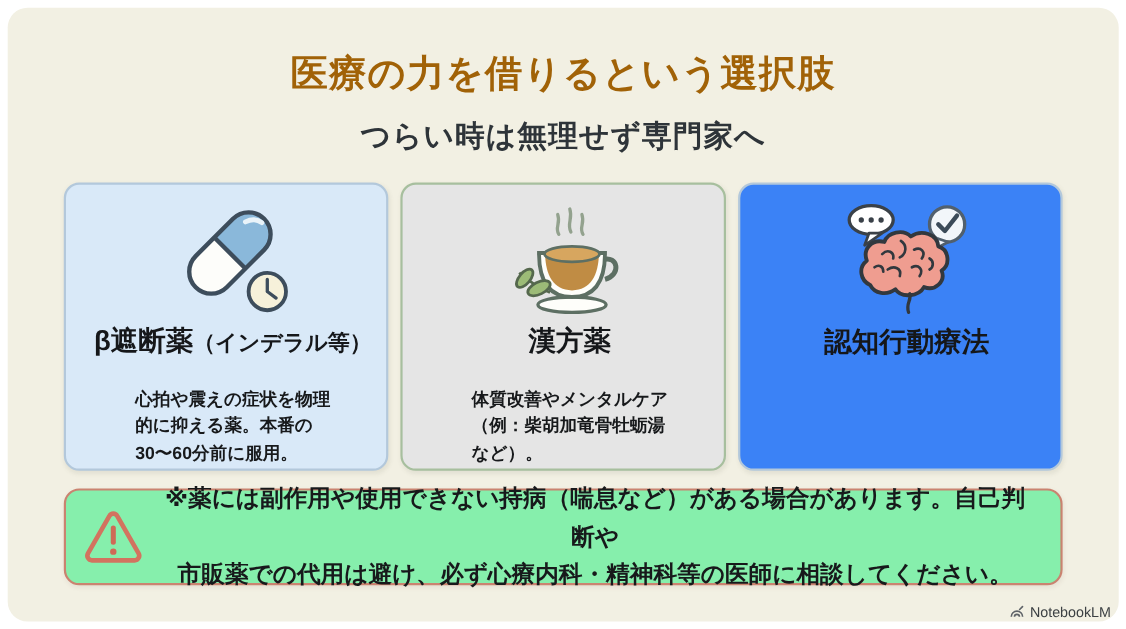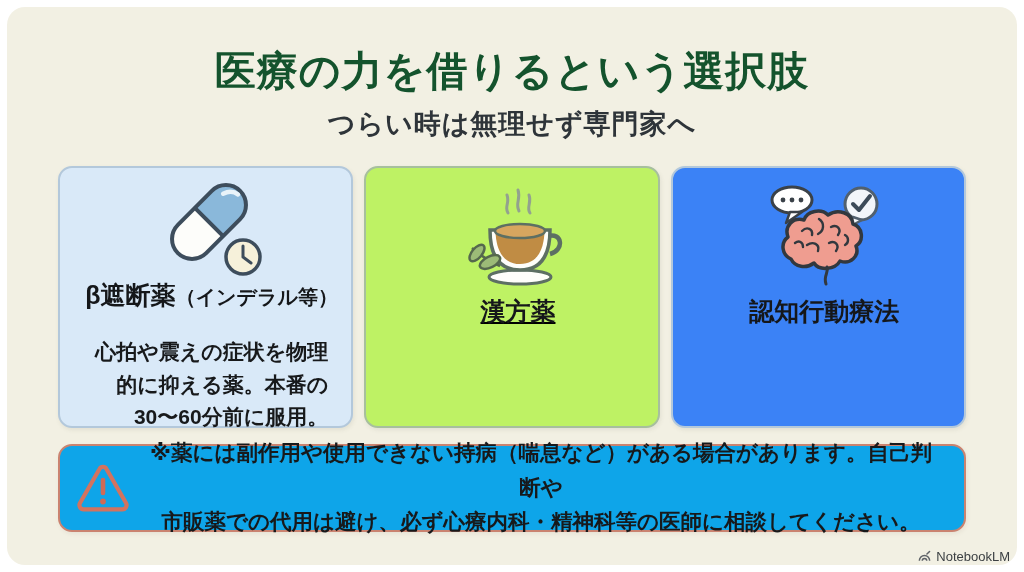--- a/index.html
+++ b/index.html
@@ -9,22 +9,22 @@
     font-family: "Liberation Sans", "DejaVu Sans", sans-serif;
     overflow: hidden;
   }
   .canvas { position: relative; width: 1024px; height: 572px; background: #ffffff; }
   .sheet {
     position: absolute; left: 7px; top: 7px; right: 7px; bottom: 7px;
     background: #f2f0e3; border-radius: 18px;
   }
   .title {
     position: absolute; top: 44px; left: 0; width: 100%;
-    text-align: center; font-size: 41px; font-weight: 800;
-    color: #14532d; letter-spacing: 1px;
+    text-align: center; font-size: 34px; font-weight: 800;
+    color: #a16207; letter-spacing: 1px;
   }
   .subtitle {
     position: absolute; top: 106px; left: 0; width: 100%;
     text-align: center; font-size: 27px; font-weight: 800;
     color: #2e3439; letter-spacing: 1px; font-family: Liberation Serif, serif;
   }
   .cards {
     position: absolute; top: 166px; left: 58px; width: 908px; height: 262px;
     display: flex; gap: 11px;
   }
@@ -34,22 +34,22 @@
     padding: 10px 0 0 12px;
     box-shadow: 1px 2px 4px rgba(90,90,70,0.10);
   }
   .card-icon { height: 118px; display: flex; align-items: center; justify-content: center; }
   .card-title {
     font-size: 25px; font-weight: 800; color: #15171a;
     line-height: 1.25; white-space: nowrap; text-align: center;
   }
   .card-title .suffix { font-size: 20px; }
   .card-body {
-    margin-top: 25px; font-size: 21px; font-weight: 700; color: #17191b;
-    text-align: right; line-height: 1.55; white-space: pre-line;
+    margin-top: 25px; font-size: 16px; font-weight: 700; color: #17191b;
+    text-align: left; line-height: 1.55; white-space: pre-line;
   }
   .warning {
     position: absolute; top: 444px; left: 58px; width: 908px; height: 88px;
     border: 2.5px solid; border-radius: 14px;
     display: flex; align-items: center; padding: 0 22px 0 16px;
     box-shadow: 1px 2px 4px rgba(120,80,60,0.08);
   }
   .warn-icon { flex: 0 0 auto; margin-right: 10px; display: flex; align-items: center; }
   .warn-text {
     flex: 1; text-align: center; font-size: 21.5px; font-weight: 700;
@@ -86,41 +86,44 @@
           <circle cx="84" cy="79" r="17" fill="#f6f1da" stroke="#3d4d5c" stroke-width="3.5"></circle>
           <path d="M84 79 L84 68 M84 79 L92 85" stroke="#3d4d5c" stroke-width="3" stroke-linecap="round" fill="none"></path>
         </svg>
       </div>
       <h3 class="card-title"><span>β遮断薬</span><span class="suffix">（インデラル等）</span></h3>
       <p class="card-body">心拍や震えの症状を物理
 的に抑える薬。本番の
 30〜60分前に服用。</p>
     </section>
 
-    <section class="card" style="background-color: #bef264; border-color: rgb(167, 191, 158); text-decoration: underline;">
+    <section class="card" style="background-color: #e5e5e5; border-color: rgb(167, 191, 158);">
       <div class="card-icon">
         <svg width="112" height="102" viewBox="0 0 112 102" aria-hidden="true">
           <g stroke="#93a28e" stroke-width="3" fill="none" stroke-linecap="round">
             <path d="M46 27 C42 21 48 17 45 9"></path>
             <path d="M57 25 C53 17 59 13 56 4"></path>
             <path d="M68 27 C64 21 70 17 67 9"></path>
           </g>
           <ellipse cx="58" cy="91" rx="31" ry="7" fill="#fefefa" stroke="#5d6f63" stroke-width="3"></ellipse>
           <path d="M86 50 C100 46 103 64 88 68" fill="none" stroke="#5d6f63" stroke-width="4.5"></path>
           <path d="M28 44 C28 68 36 84 58 84 C80 84 88 68 88 44 Z" fill="#fefefa" stroke="#5d6f63" stroke-width="3.5"></path>
           <path d="M33.5 45 C34 64 41 78 58 78 C75 78 82 64 82.5 45 Z" fill="#c08c44"></path>
           <ellipse cx="58" cy="45" rx="25" ry="7" fill="#d7a65f" stroke="#5d6f63" stroke-width="2.5"></ellipse>
           <g stroke="#55684d" stroke-width="2.5" fill="#9cbb77">
             <path d="M10 62 C18 69 26 75 38 80" fill="none"></path>
             <ellipse cx="28" cy="76" rx="11" ry="5.5" transform="rotate(-26 28 76)"></ellipse>
             <ellipse cx="15" cy="67" rx="10" ry="5" transform="rotate(-50 15 67)"></ellipse>
           </g>
         </svg>
       </div>
       <h3 class="card-title"><span>漢方薬</span><span class="suffix"></span></h3>
+      <p class="card-body">体質改善やメンタルケア
+（例：柴胡加竜骨牡蛎湯
+など）。</p>
     </section>
 
     <section class="card" style="background-color: #3b82f6; border-color: rgb(179, 200, 219);">
       <div class="card-icon">
         <svg width="126" height="108" viewBox="0 0 126 108" aria-hidden="true">
           <ellipse cx="31" cy="17" rx="20" ry="13" fill="#ffffff" stroke="#3a4148" stroke-width="3"></ellipse>
           <path d="M29 29 L25 40 L41 29 Z" fill="#ffffff" stroke="#3a4148" stroke-width="2.5" stroke-linejoin="round"></path>
           <circle cx="22" cy="17" r="2.4" fill="#3a4148"></circle>
           <circle cx="31" cy="17" r="2.4" fill="#3a4148"></circle>
           <circle cx="40" cy="17" r="2.4" fill="#3a4148"></circle>
@@ -137,21 +140,21 @@
             <path d="M68 60 C74 57 79 62 75 68"></path>
             <path d="M34 60 C38 57 42 59 42 64"></path>
             <path d="M84 52 C88 54 88 60 84 62"></path>
           </g>
         </svg>
       </div>
       <h3 class="card-title"><span>認知行動療法</span><span class="suffix"></span></h3>
     </section>
   </div>
 
-  <div class="warning" style="background-color: #0ea5e9; border-color: rgb(202, 131, 112); padding-left: 16px;">
+  <div class="warning" style="background-color: #86efac; border-color: rgb(202, 131, 112); padding-left: 16px;">
     <div class="warn-icon">
       <svg width="54" height="52" viewBox="0 0 54 52" aria-hidden="true">
         <path d="M23.5 7 C25 4.2 29 4.2 30.5 7 L50 41 C51.6 43.8 49.6 47.4 46.4 47.4 L7.6 47.4 C4.4 47.4 2.4 43.8 4 41 Z" fill="none" stroke="#d2735f" stroke-width="4.2" stroke-linejoin="round"></path>
         <line x1="27" y1="18" x2="27" y2="31" stroke="#cf6a56" stroke-width="4.6" stroke-linecap="round"></line>
         <circle cx="27" cy="39.5" r="2.9" fill="#cf6a56"></circle>
       </svg>
     </div>
     <p class="warn-text">※薬には副作用や使用できない持病（喘息など）がある場合があります。自己判断や
 市販薬での代用は避け、必ず心療内科・精神科等の医師に相談してください。</p>
   </div>

